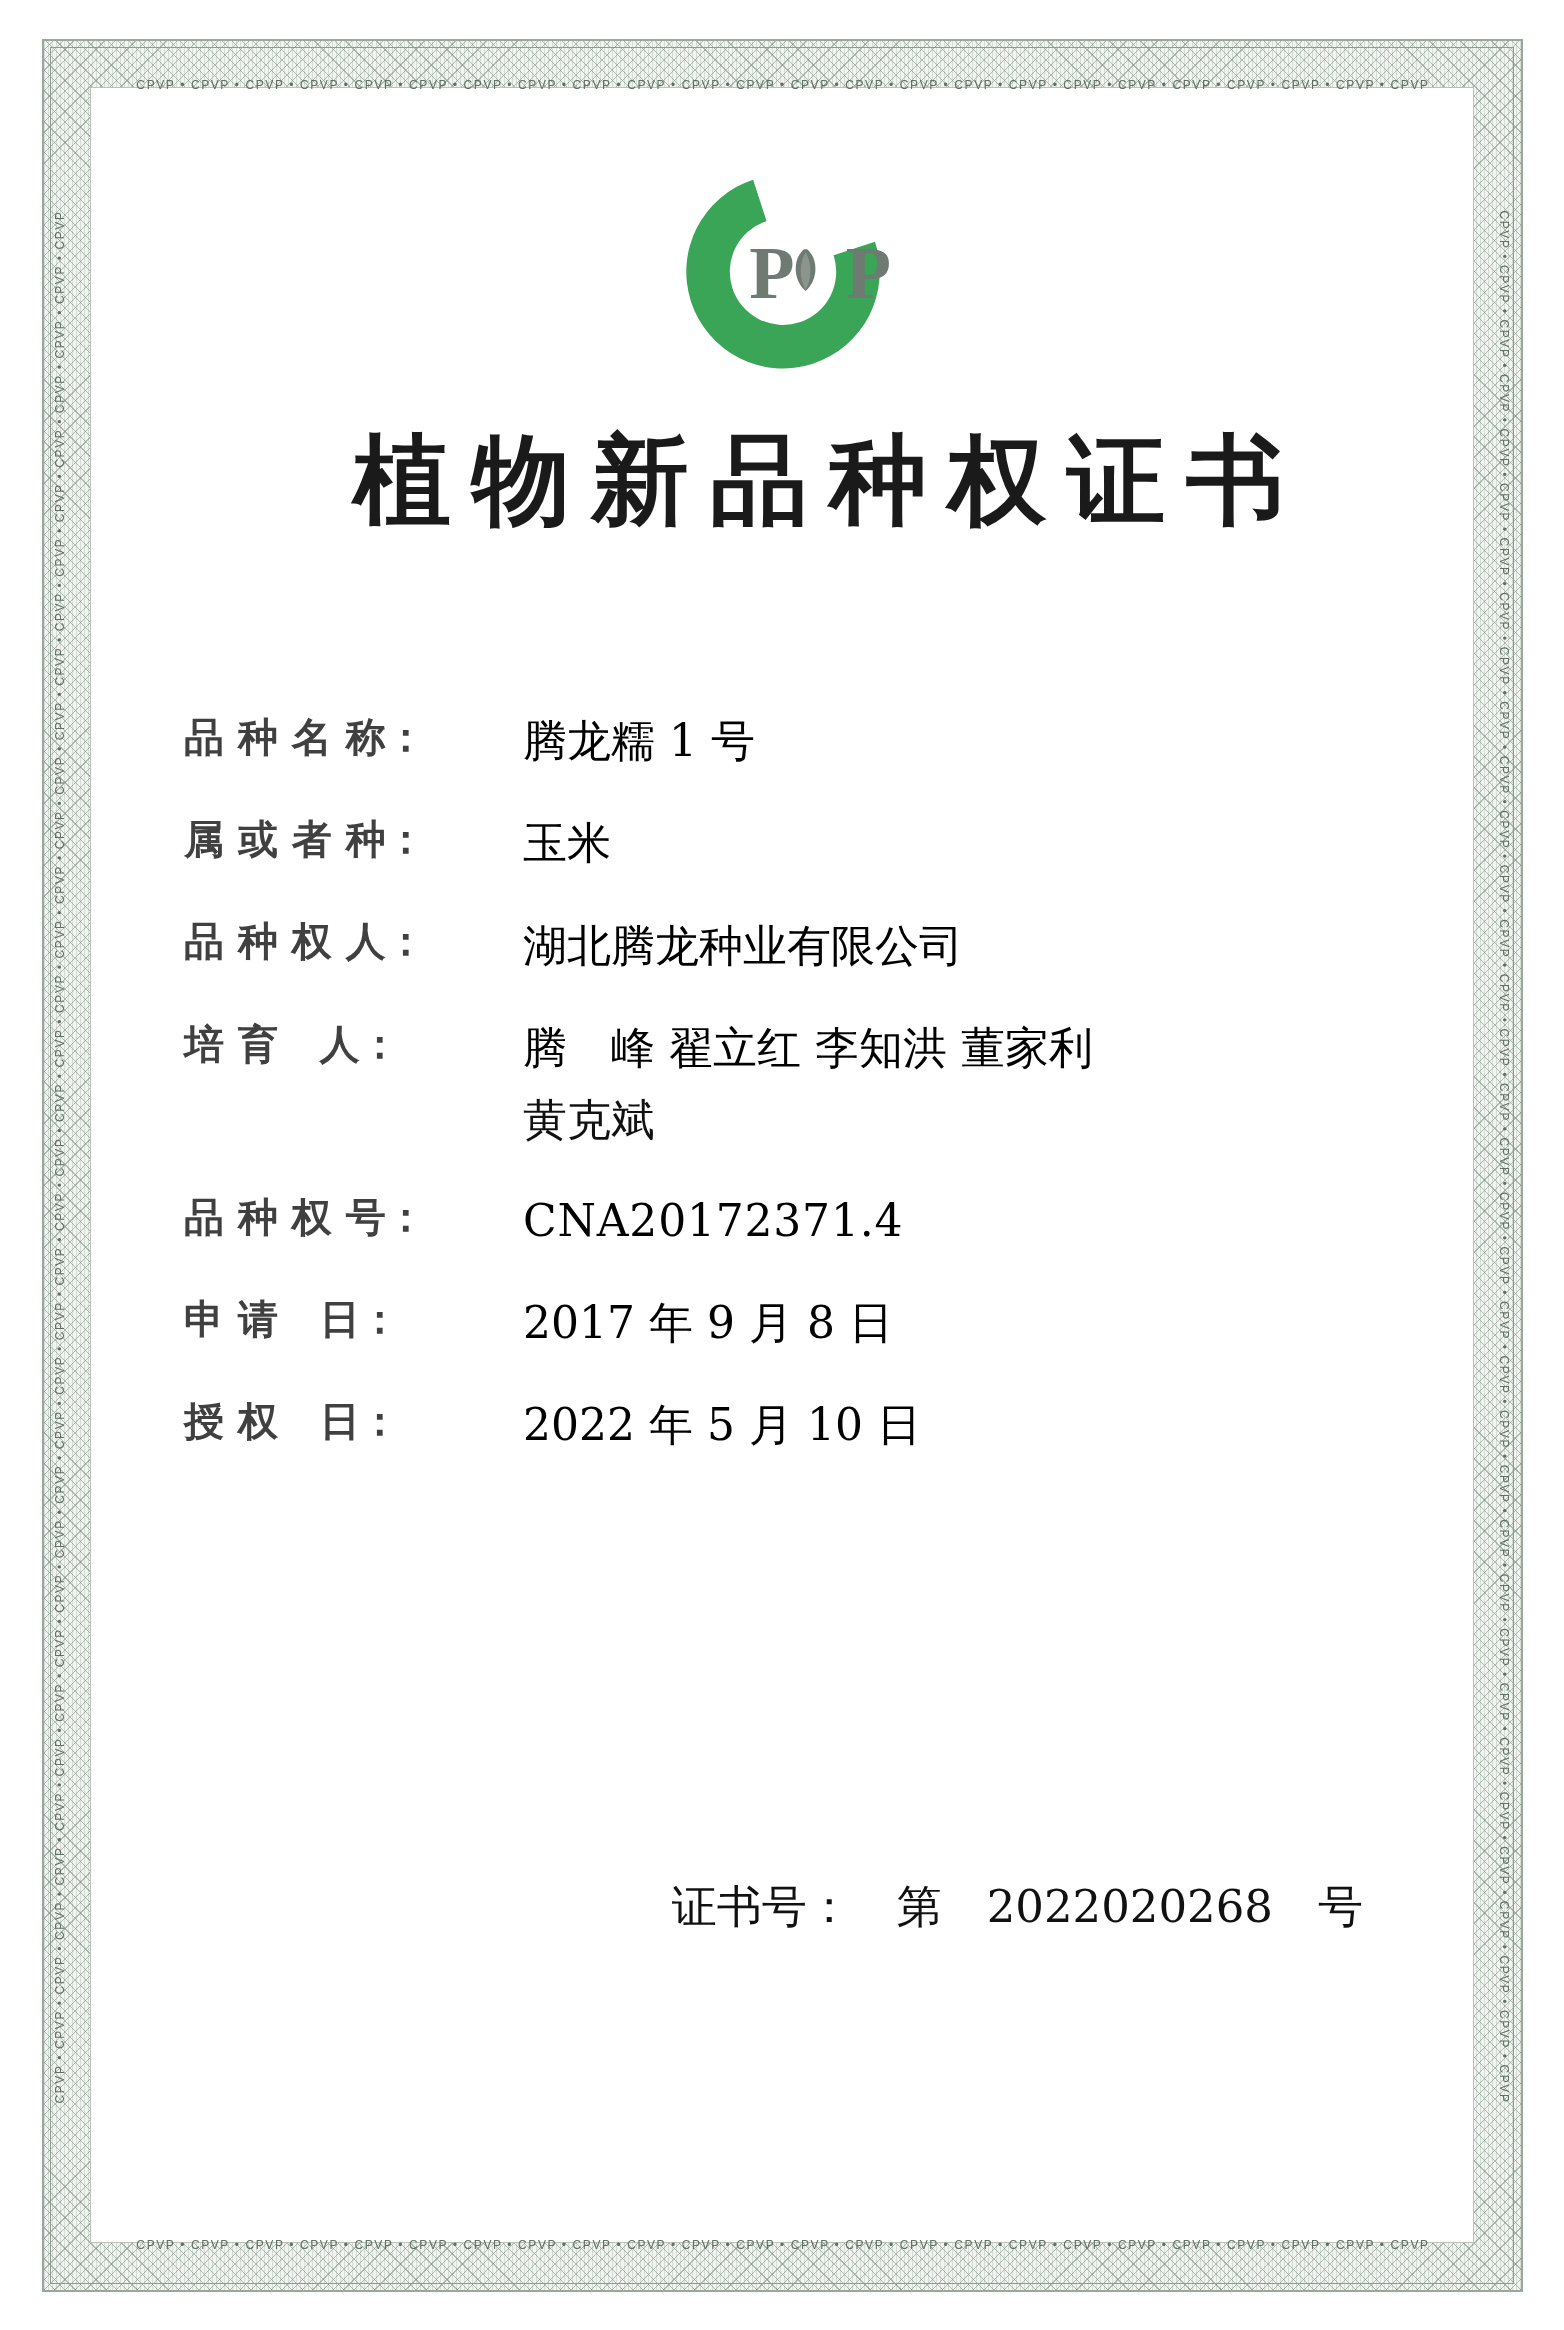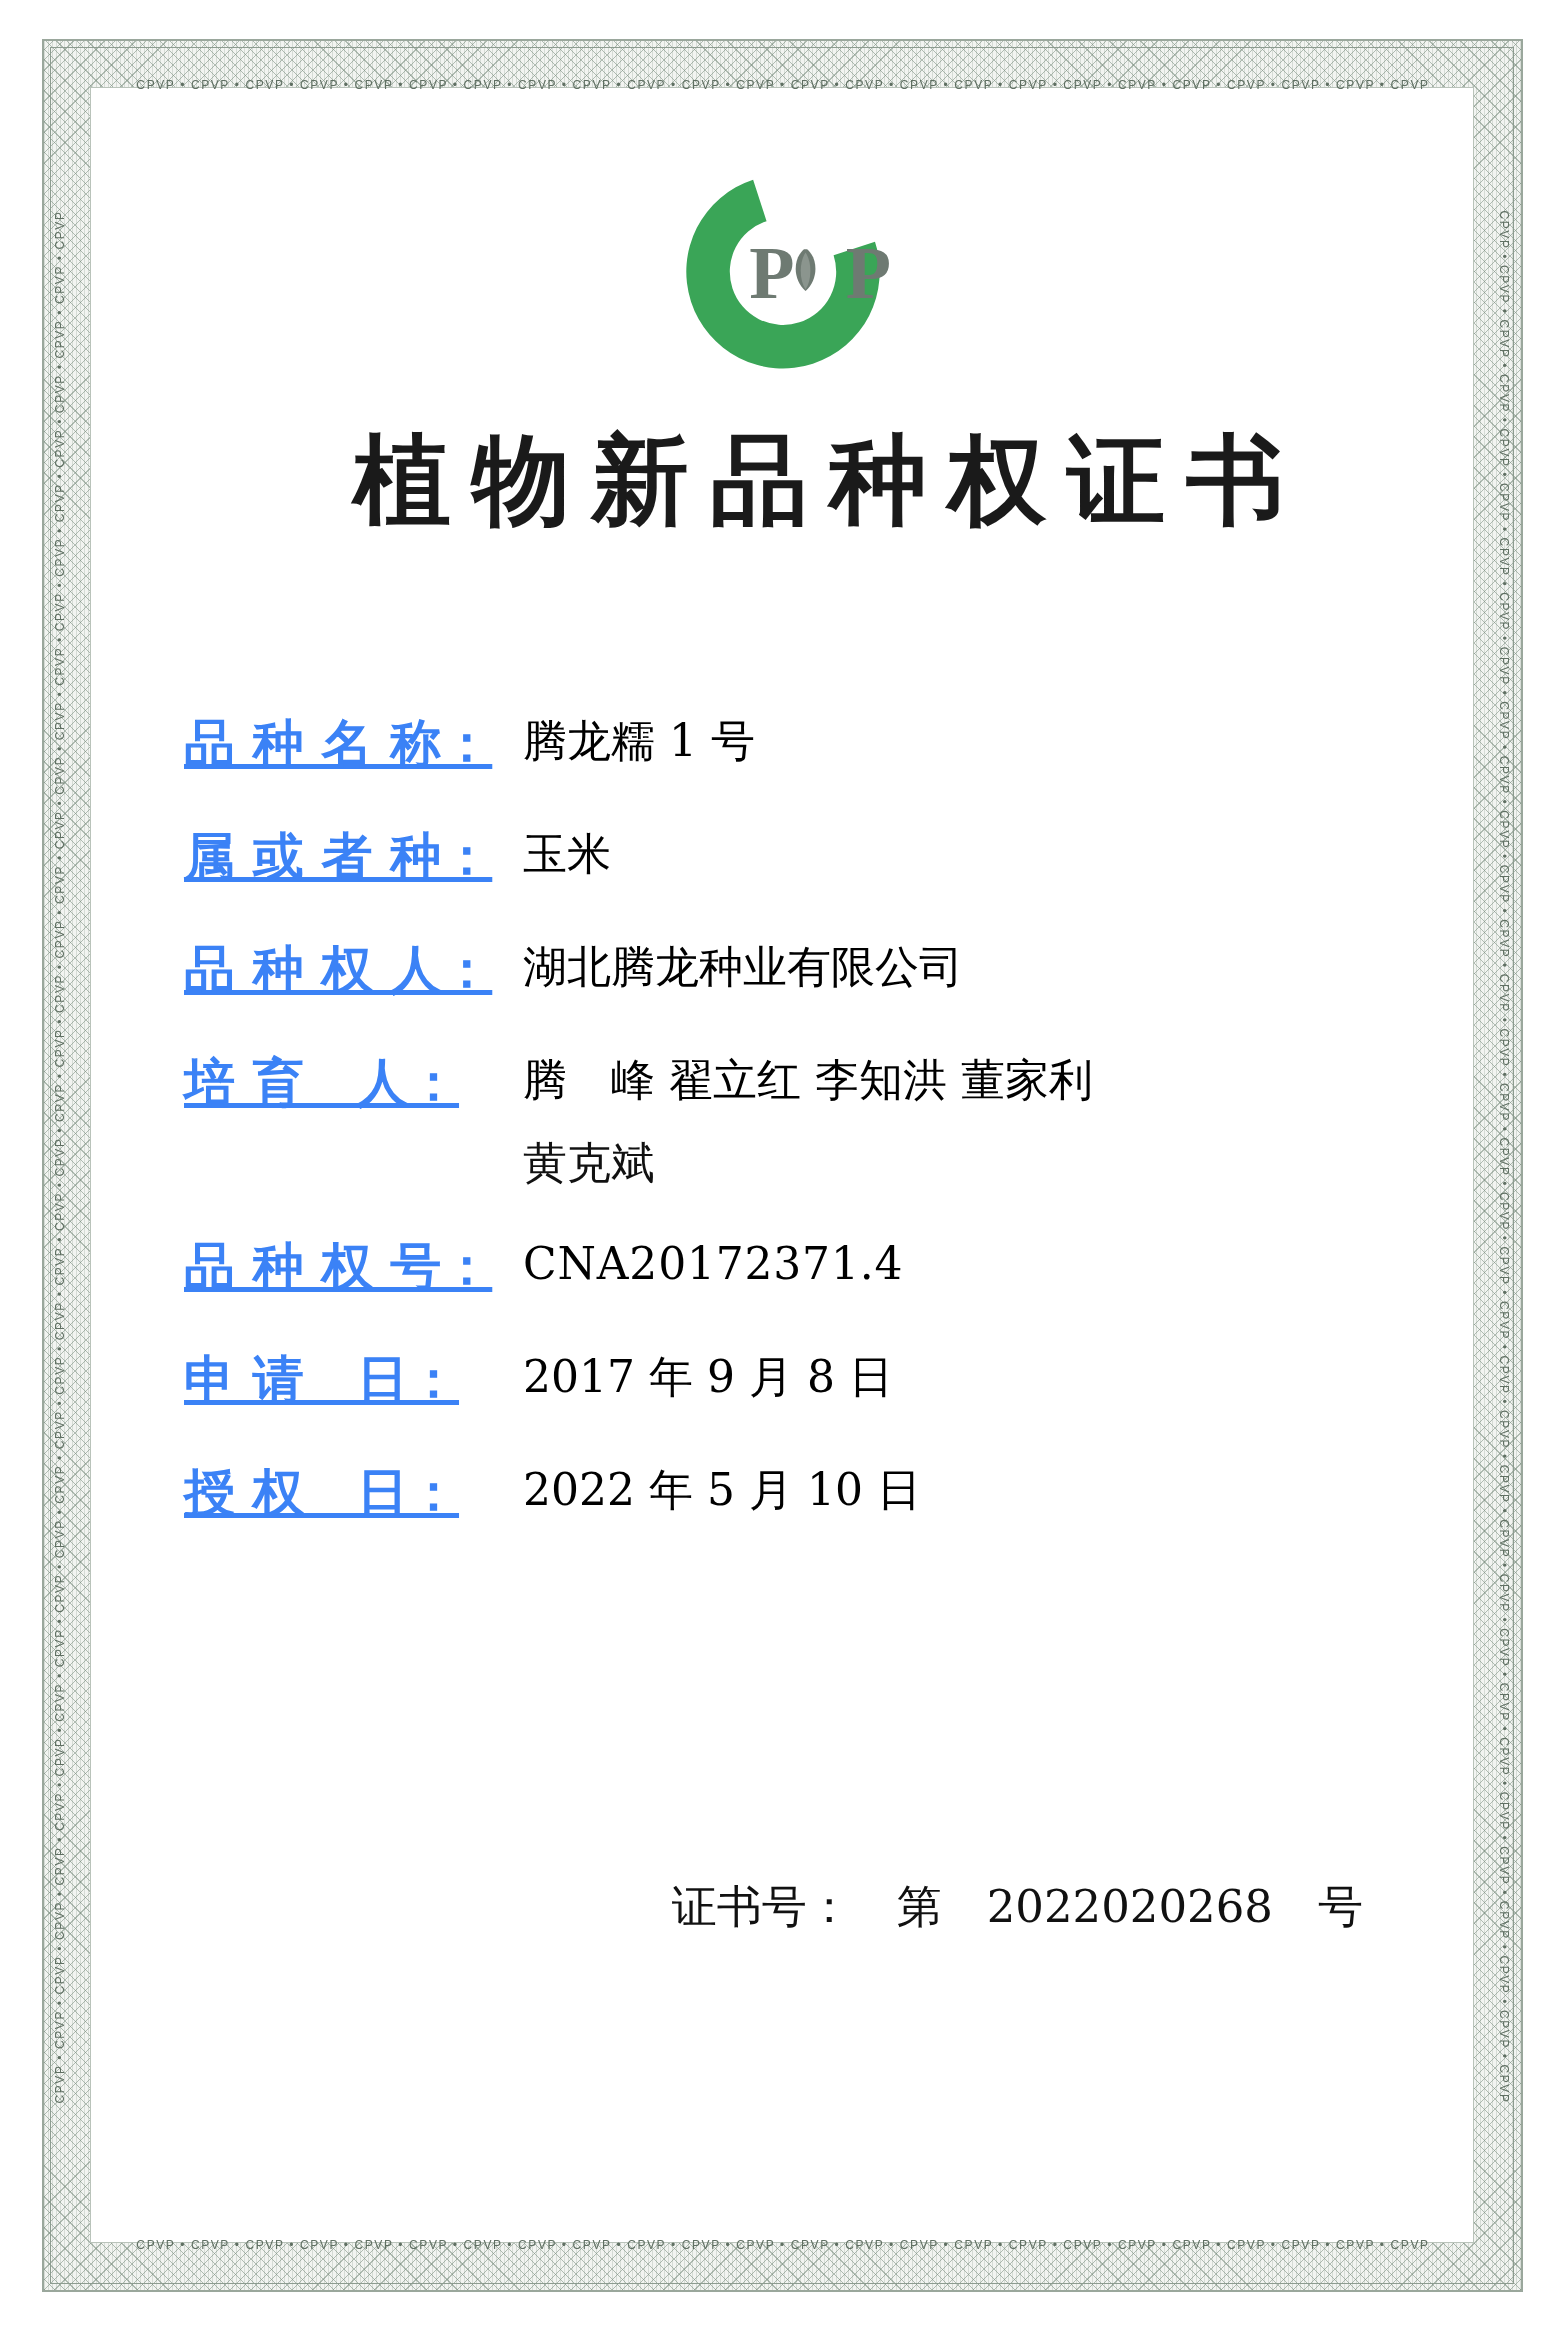--- a/index.html
+++ b/index.html
@@ -137,27 +137,26 @@
     width: 1226px;
   }
   .field-row {
     display: flex;
     align-items: flex-start;
     margin-bottom: 44px;
   }
   .field-label {
     width: 339px;
     flex: 0 0 339px;
-    font-size: 51px;
+    font-size: 40px;
     font-weight: 700;
-    color: #3b82f6;
+    color: #404040;
     font-family: "DejaVu Serif", "Liberation Serif", serif;
     white-space: pre;
     letter-spacing: 0;
-    text-decoration: underline;
   }
   .field-value {
     font-size: 44px;
     color: #000000;
     font-family: "DejaVu Serif", "Liberation Serif", serif;
     line-height: 1.25;
     padding-top: 3.2px;
   }
   .field-value.tight { letter-spacing: 0.8px; }
   .field-row.breeders { margin-bottom: 16px; }

